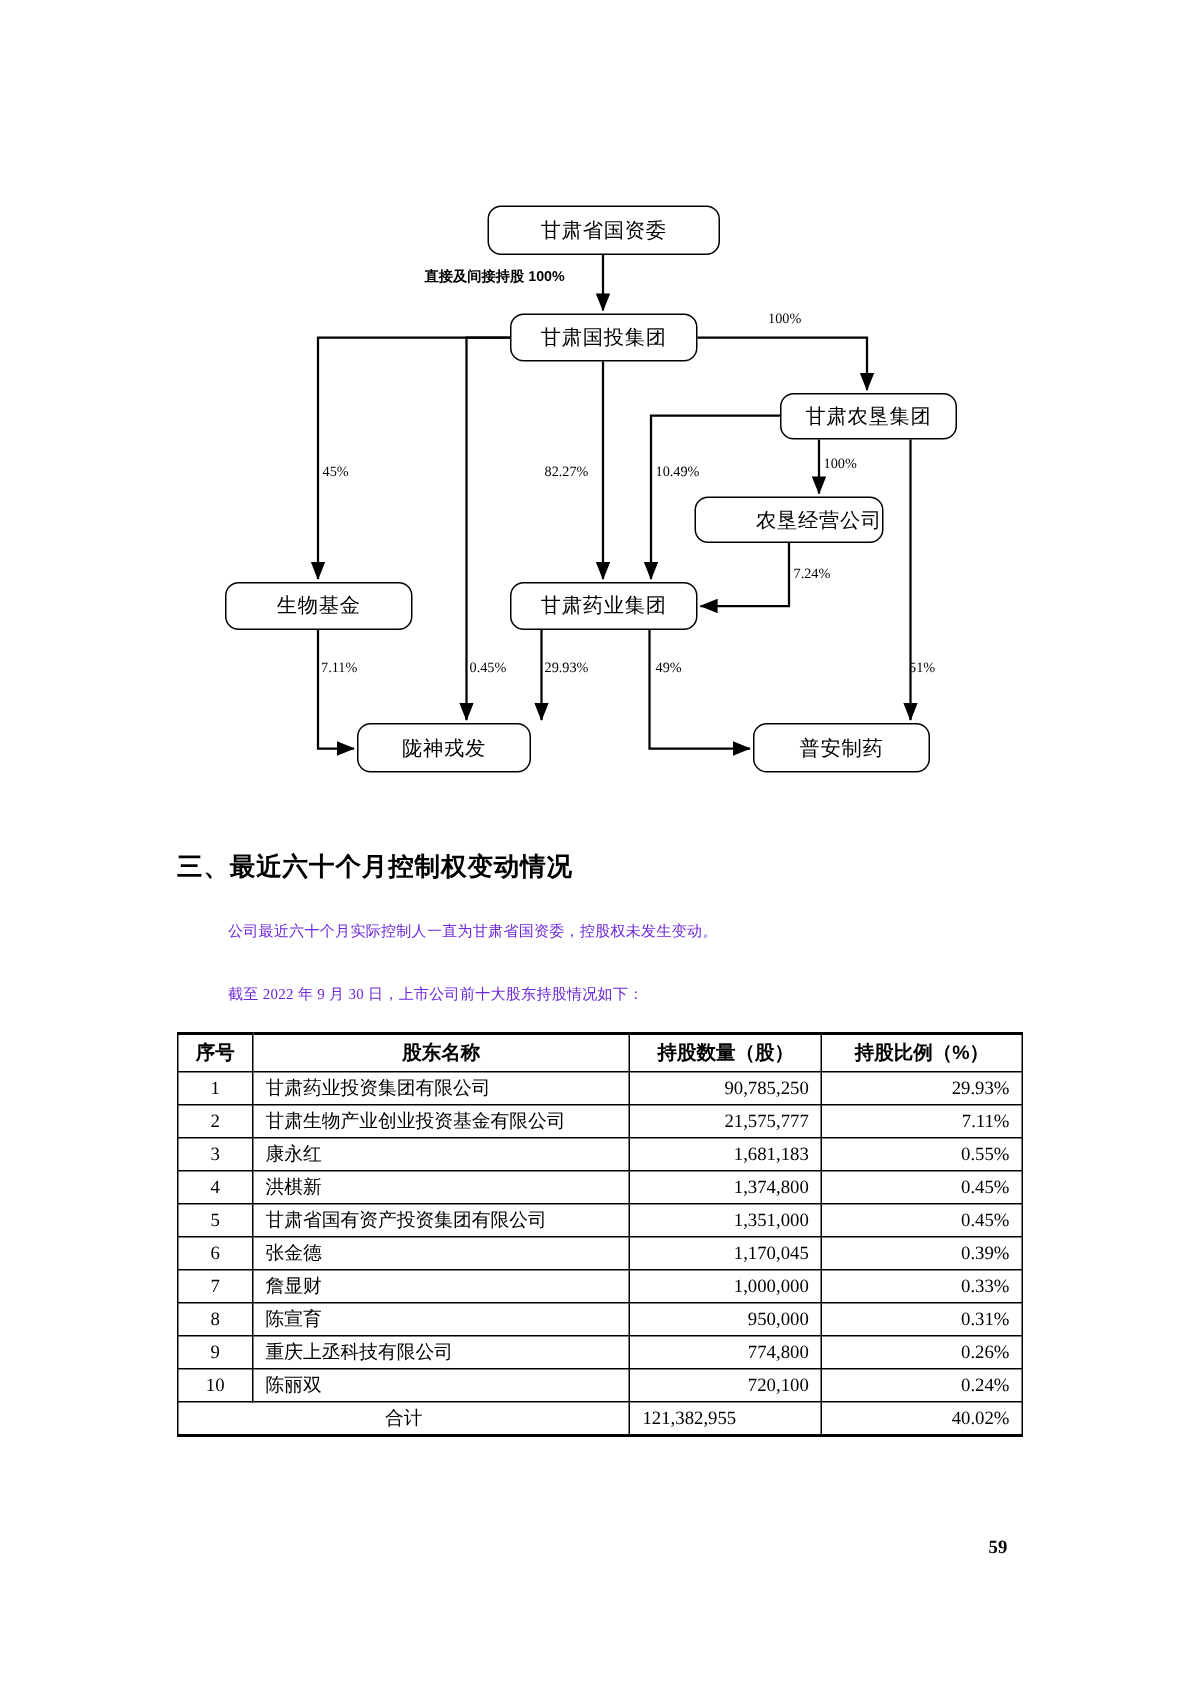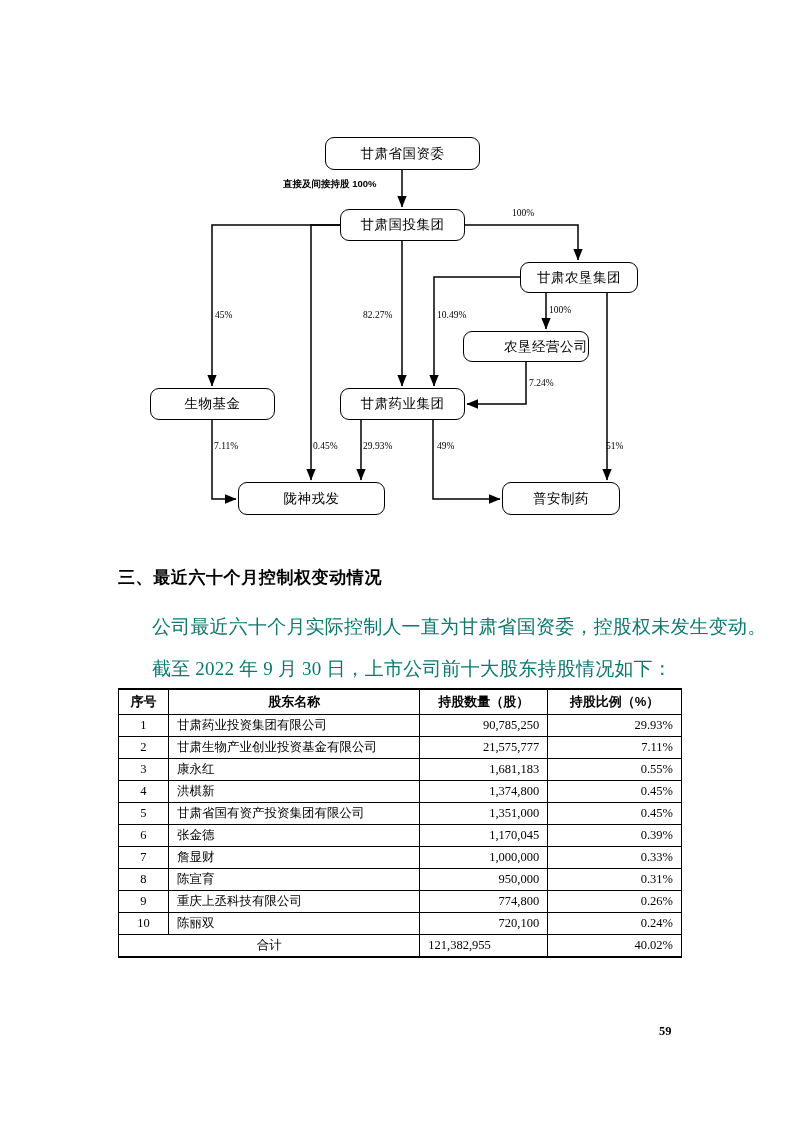--- a/index.html
+++ b/index.html
@@ -74,23 +74,23 @@
     top: 566px;
     font-family: "Liberation Sans", "DejaVu Sans", sans-serif;
     font-size: 17px;
     font-weight: bold;
     letter-spacing: 0.6px;
     color: #000;
   }
   .para {
     position: absolute;
     font-family: "Liberation Serif", "DejaVu Serif", serif;
-    font-size: 19px;
+    font-size: 10px;
     letter-spacing: 0.2px;
-    color: #0f766e;
+    color: #6d28d9;
   }
   #para1 { left: 152px; top: 614px; }
   #para2 { left: 152px; top: 656px; }
 
   
   .tbl-wrap {
     position: absolute;
     left: 118px;
     top: 688px;
     width: 564px;
@@ -200,21 +200,21 @@
     </div>
     <div class="node" style="left:463px;top:331px;width:126px;height:31px;justify-content:flex-end;">
       <span>农垦经营公司</span>
     </div>
     <div class="node" style="left:340px;top:388px;width:125px;height:32px;">
       <span>甘肃药业集团</span>
     </div>
     <div class="node" style="left:150px;top:388px;width:125px;height:32px;">
       <span>生物基金</span>
     </div>
-    <div class="node" style="left:238px;top:482px;width:147px;height:33px;">
+    <div class="node" style="left:238px;top:482px;width:116px;height:33px;">
       <span>陇神戎发</span>
     </div>
     <div class="node" style="left:502px;top:482px;width:118px;height:33px;">
       <span>普安制药</span>
     </div>
 
     <div class="edge-label cn" style="left:283px;top:178px;">直接及间接持股 100%</div>
     <div class="edge-label" style="left:512px;top:208px;">100%</div>
     <div class="edge-label" style="left:215px;top:310px;">45%</div>
     <div class="edge-label" style="left:363px;top:310px;">82.27%</div>

